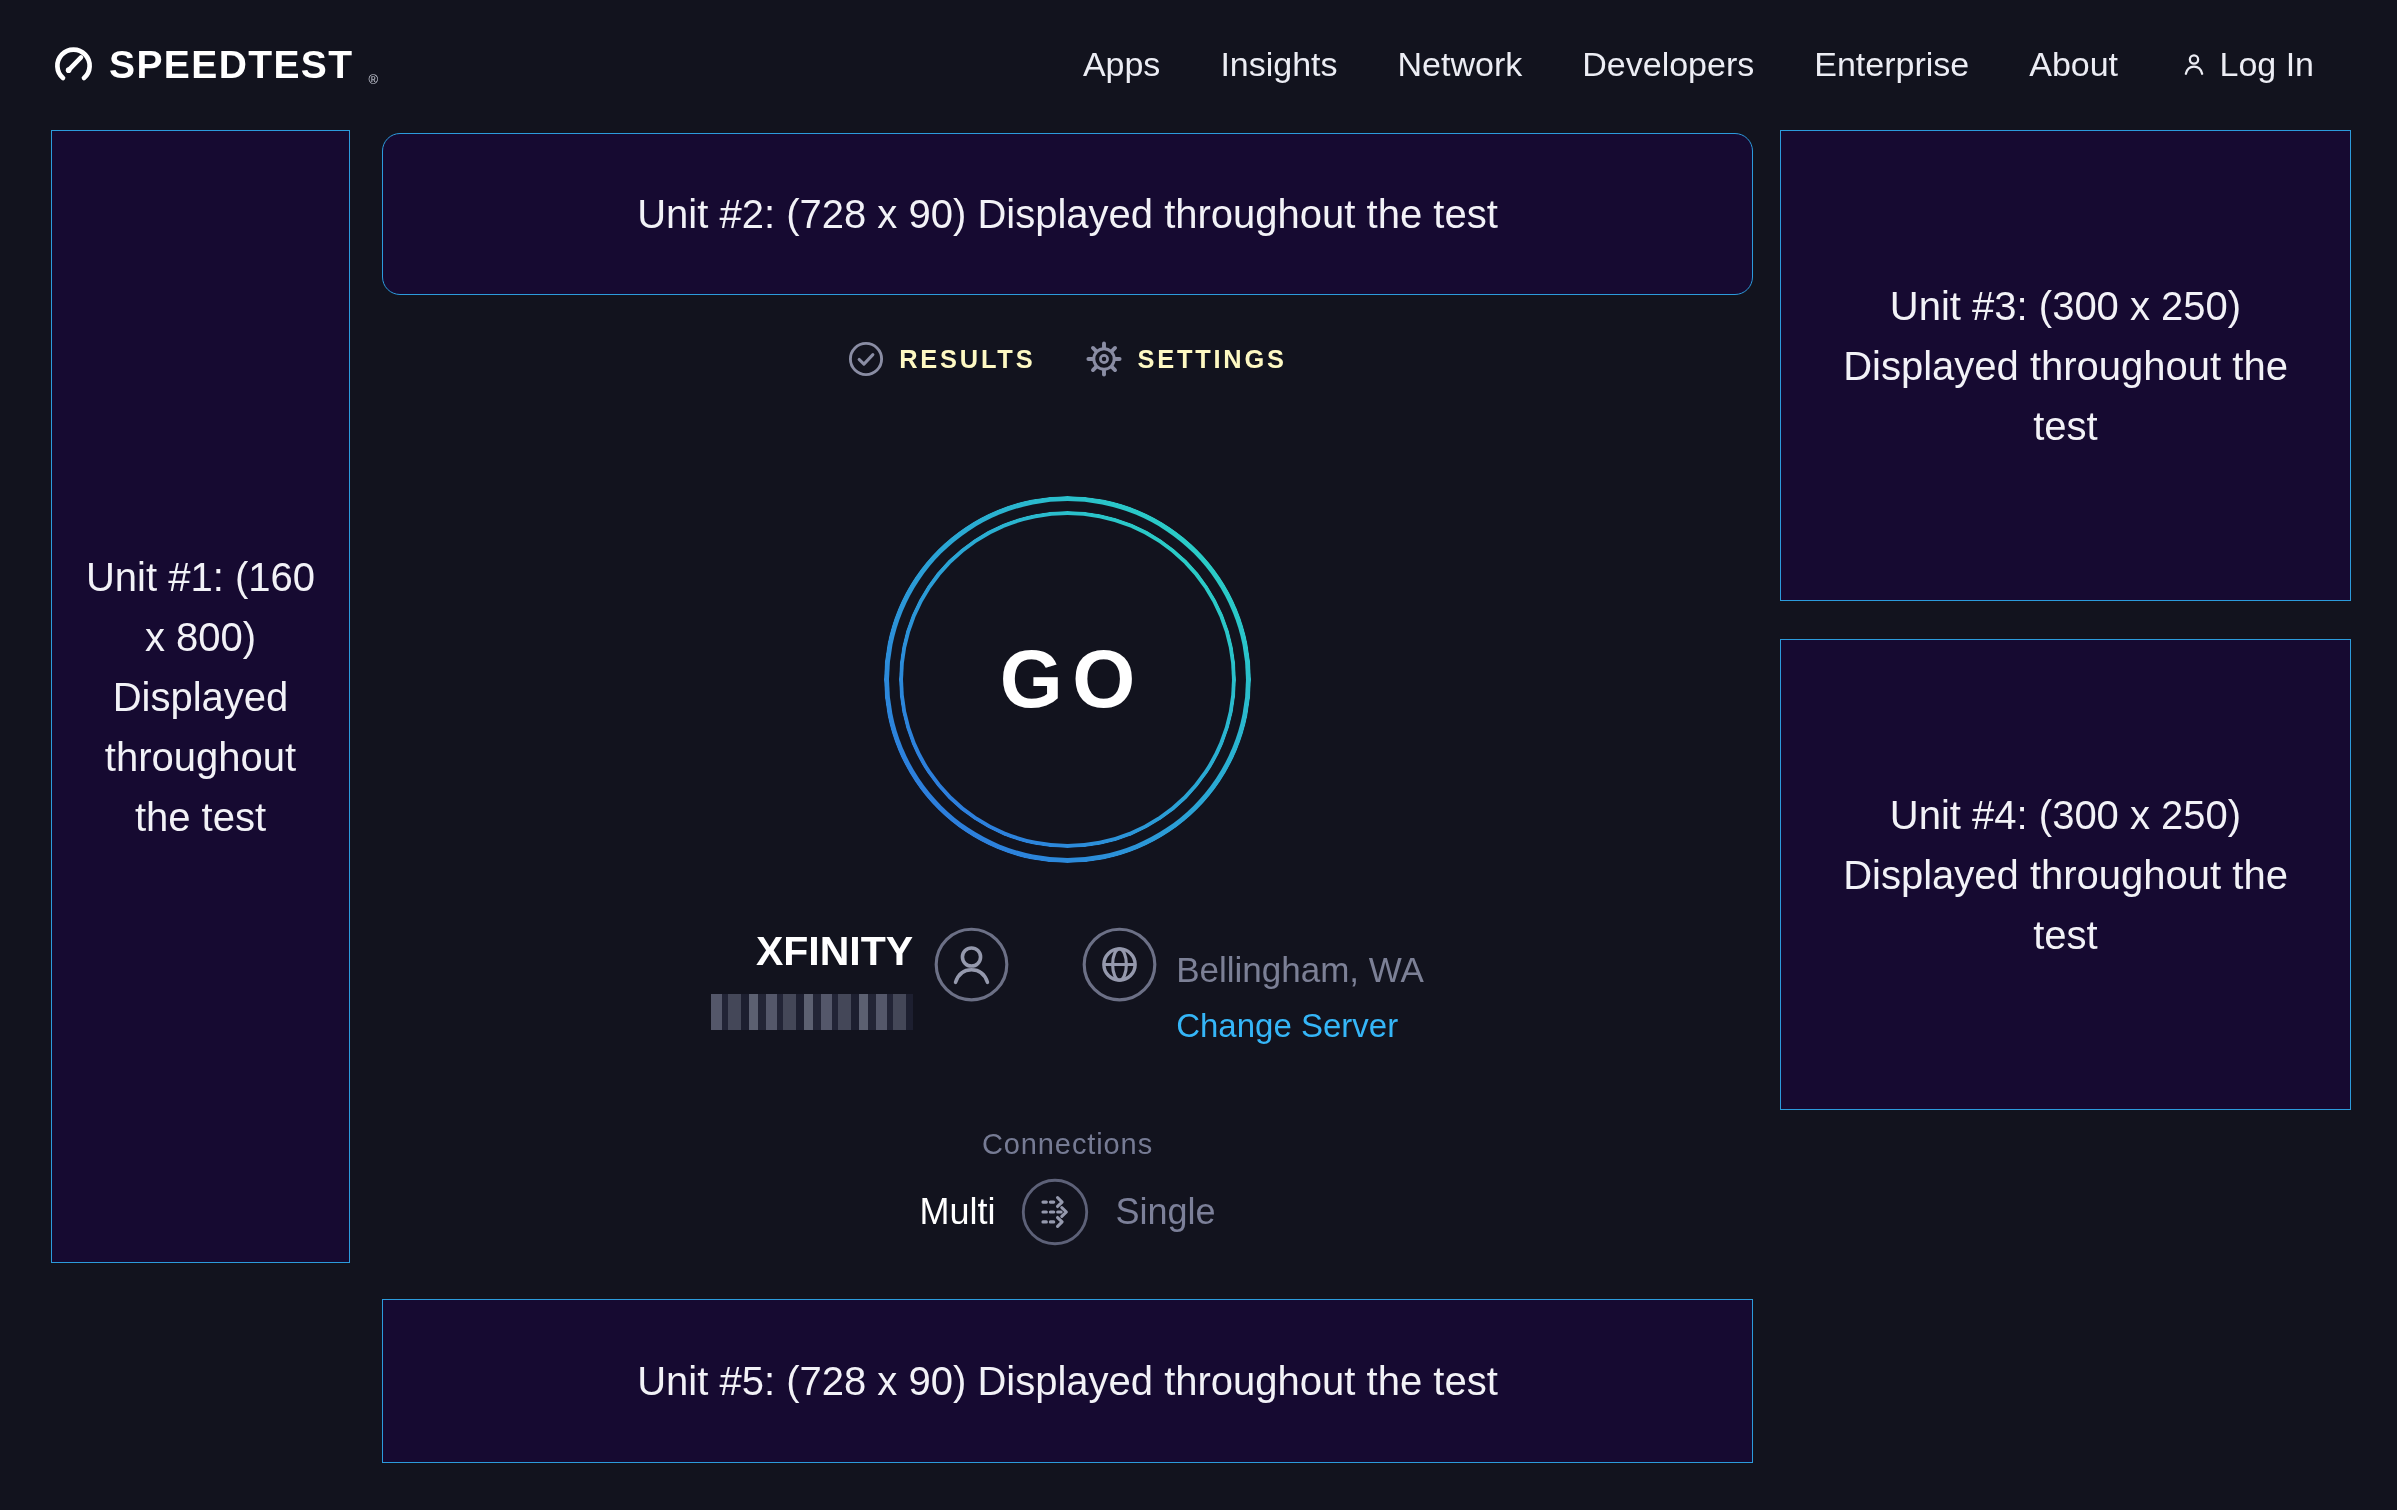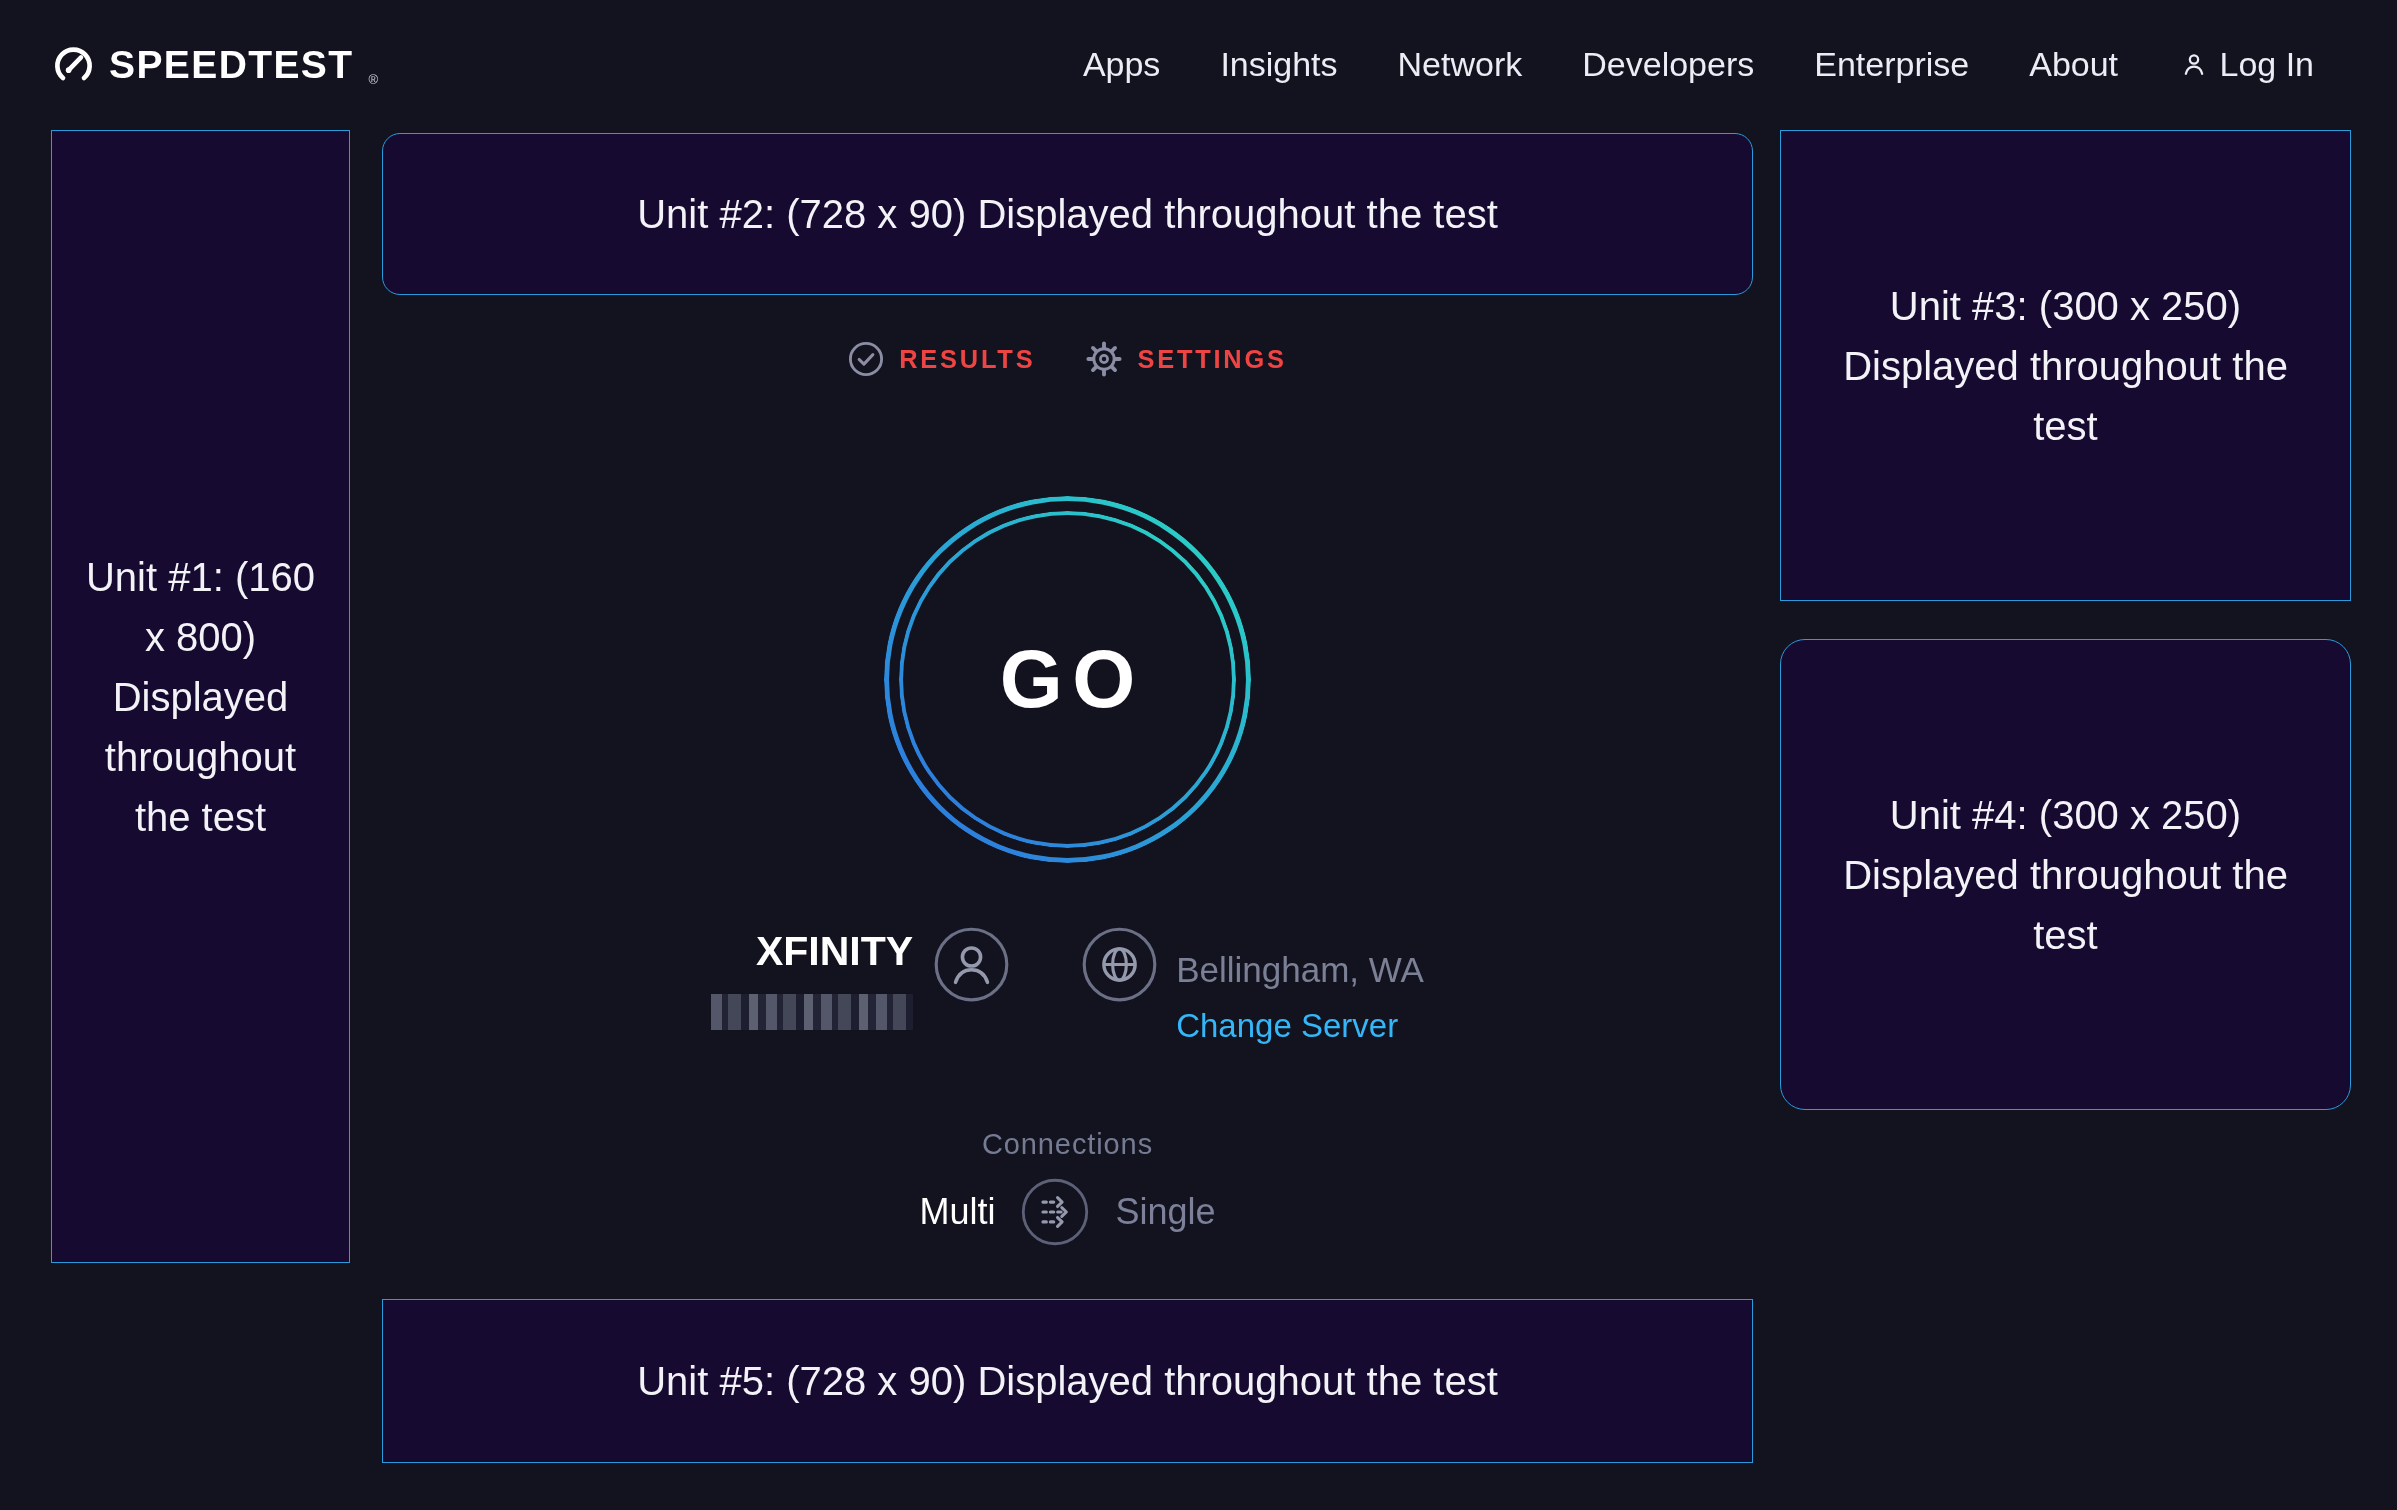--- a/index.html
+++ b/index.html
@@ -31,33 +31,33 @@
   
   .ad {
     position:absolute; background:#160a31; border:1.9px solid #2c9bdc;
     display:flex; align-items:center; justify-content:center;
     text-align:center; color:#f2f2f7; font-size:40px; line-height:1.5;
     cursor:pointer;
   }
   .ad-unit1 { left:51px;   top:130px;  width:299px;  height:1133px; padding:0 21px; }
   .ad-unit2 { left:382px;  top:133px;  width:1371px; height:162px;border-radius:18px; }
   .ad-unit3 { left:1780px; top:130px;  width:571px;  height:471px; padding:0 28px;justify-content:center; }
-  .ad-unit4 { left:1780px; top:639px;  width:571px;  height:471px; padding:0 28px;border-radius:25px; }
+  .ad-unit4 { left:1780px; top:639px;  width:571px;  height:471px; padding:0 28px; }
   .ad-unit5 { left:382px;  top:1299px; width:1371px; height:164px;align-items:center; }
 
   
   .main { position:absolute; left:382px; top:0; width:1371px; }
 
   .tabs {
     position:absolute; left:0; top:341px; width:1371px;
     display:flex; justify-content:center; align-items:center; gap:51px;
   }
   .tab { display:flex; align-items:center; gap:15px; cursor:pointer; }
   .tab svg { width:36px; height:36px; display:block; }
-  .tab-label { font-size:25.4px; font-weight:bold; letter-spacing:2.8px; color:#ef4444; }
+  .tab-label { font-size:25.4px; font-weight:bold; letter-spacing:2.8px; color:#fef9c3; }
 
   
   .go-wrap {
     position:absolute; left:502px; top:496px; width:367px; height:367px; cursor:pointer;
   }
   .go-ring { position:absolute; border-radius:50%;
     background:linear-gradient(45deg,#2e6fe0 0%, #2aa9d4 55%, #2bdcc0 100%);
     -webkit-mask:linear-gradient(#000 0 0) content-box, linear-gradient(#000 0 0);
             mask:linear-gradient(#000 0 0) content-box, linear-gradient(#000 0 0);
     -webkit-mask-composite:xor; mask-composite:exclude;

